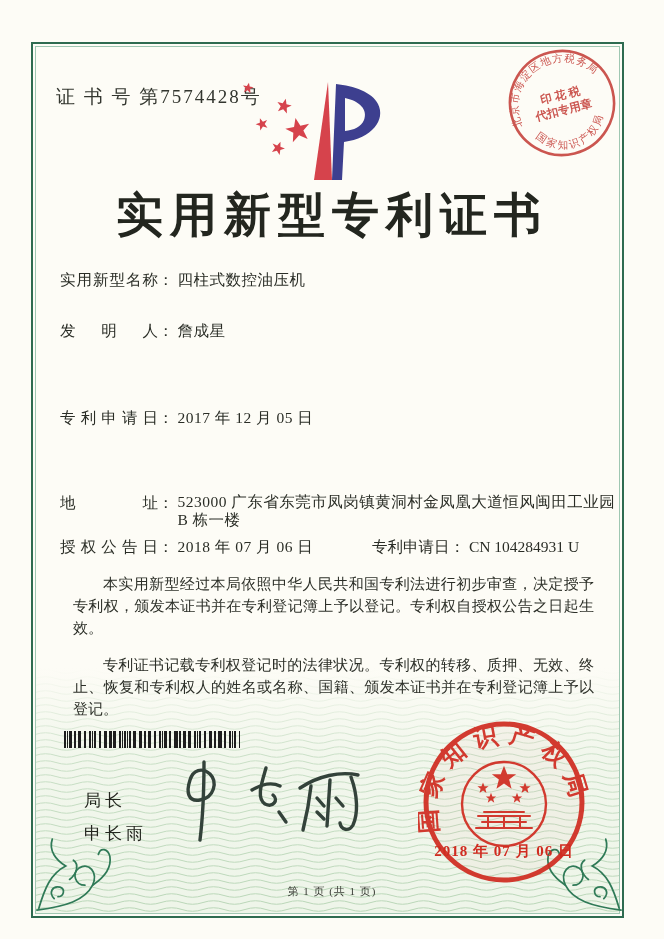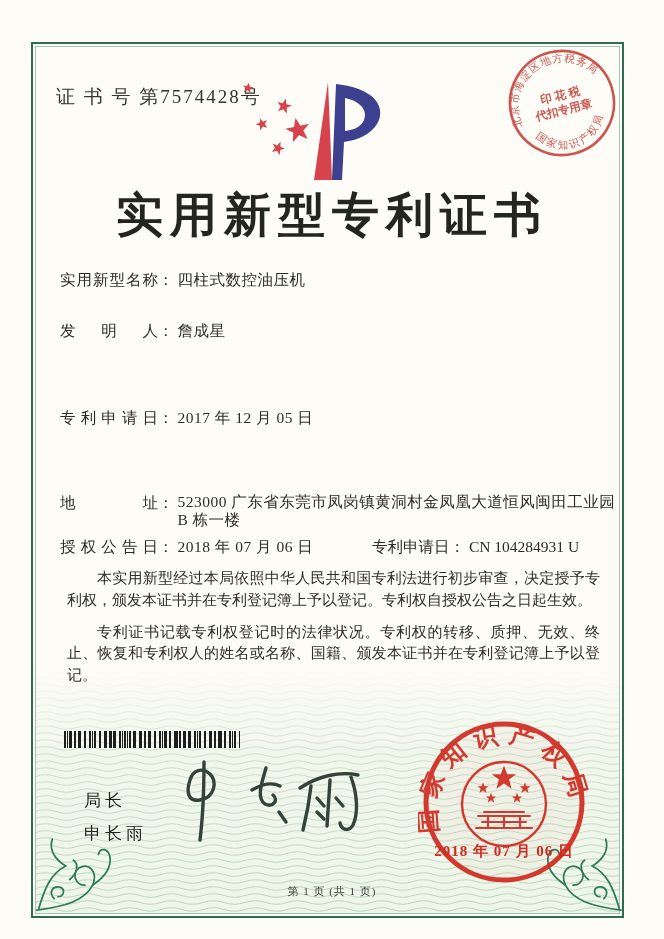--- a/index.html
+++ b/index.html
@@ -54,21 +54,21 @@
   .f-colon{display:inline-block;vertical-align:top;}
   .f-value{display:inline-block;vertical-align:top;letter-spacing:.5px;}
   .f-value.wrap{white-space:normal;width:438px;line-height:18px;}
   .grant-right{position:absolute;left:312px;top:0;}
 
   .paragraphs{
     position:absolute;left:57px;top:558px;width:553px;
     font-size:15px;line-height:21.8px;color:#2c2f28;
     text-align:justify;z-index:2;
   }
-  .paragraphs p{margin:10px;text-indent:2em;}
+  .paragraphs p{margin:16px;text-indent:2em;}
 
   .barcode{
     position:absolute;left:64px;top:731px;width:176px;height:17px;z-index:2;
     background:
       repeating-linear-gradient(90deg,#1d1d1d 0 2px,transparent 2px 5px),
       repeating-linear-gradient(90deg,#1d1d1d 0 1px,transparent 1px 7px),
       repeating-linear-gradient(90deg,transparent 0 3px,#1d1d1d 3px 4px,transparent 4px 11px);
   }
 
   .director{position:absolute;left:84px;top:789px;z-index:2;font-size:17px;letter-spacing:4px;color:#23261f;}

